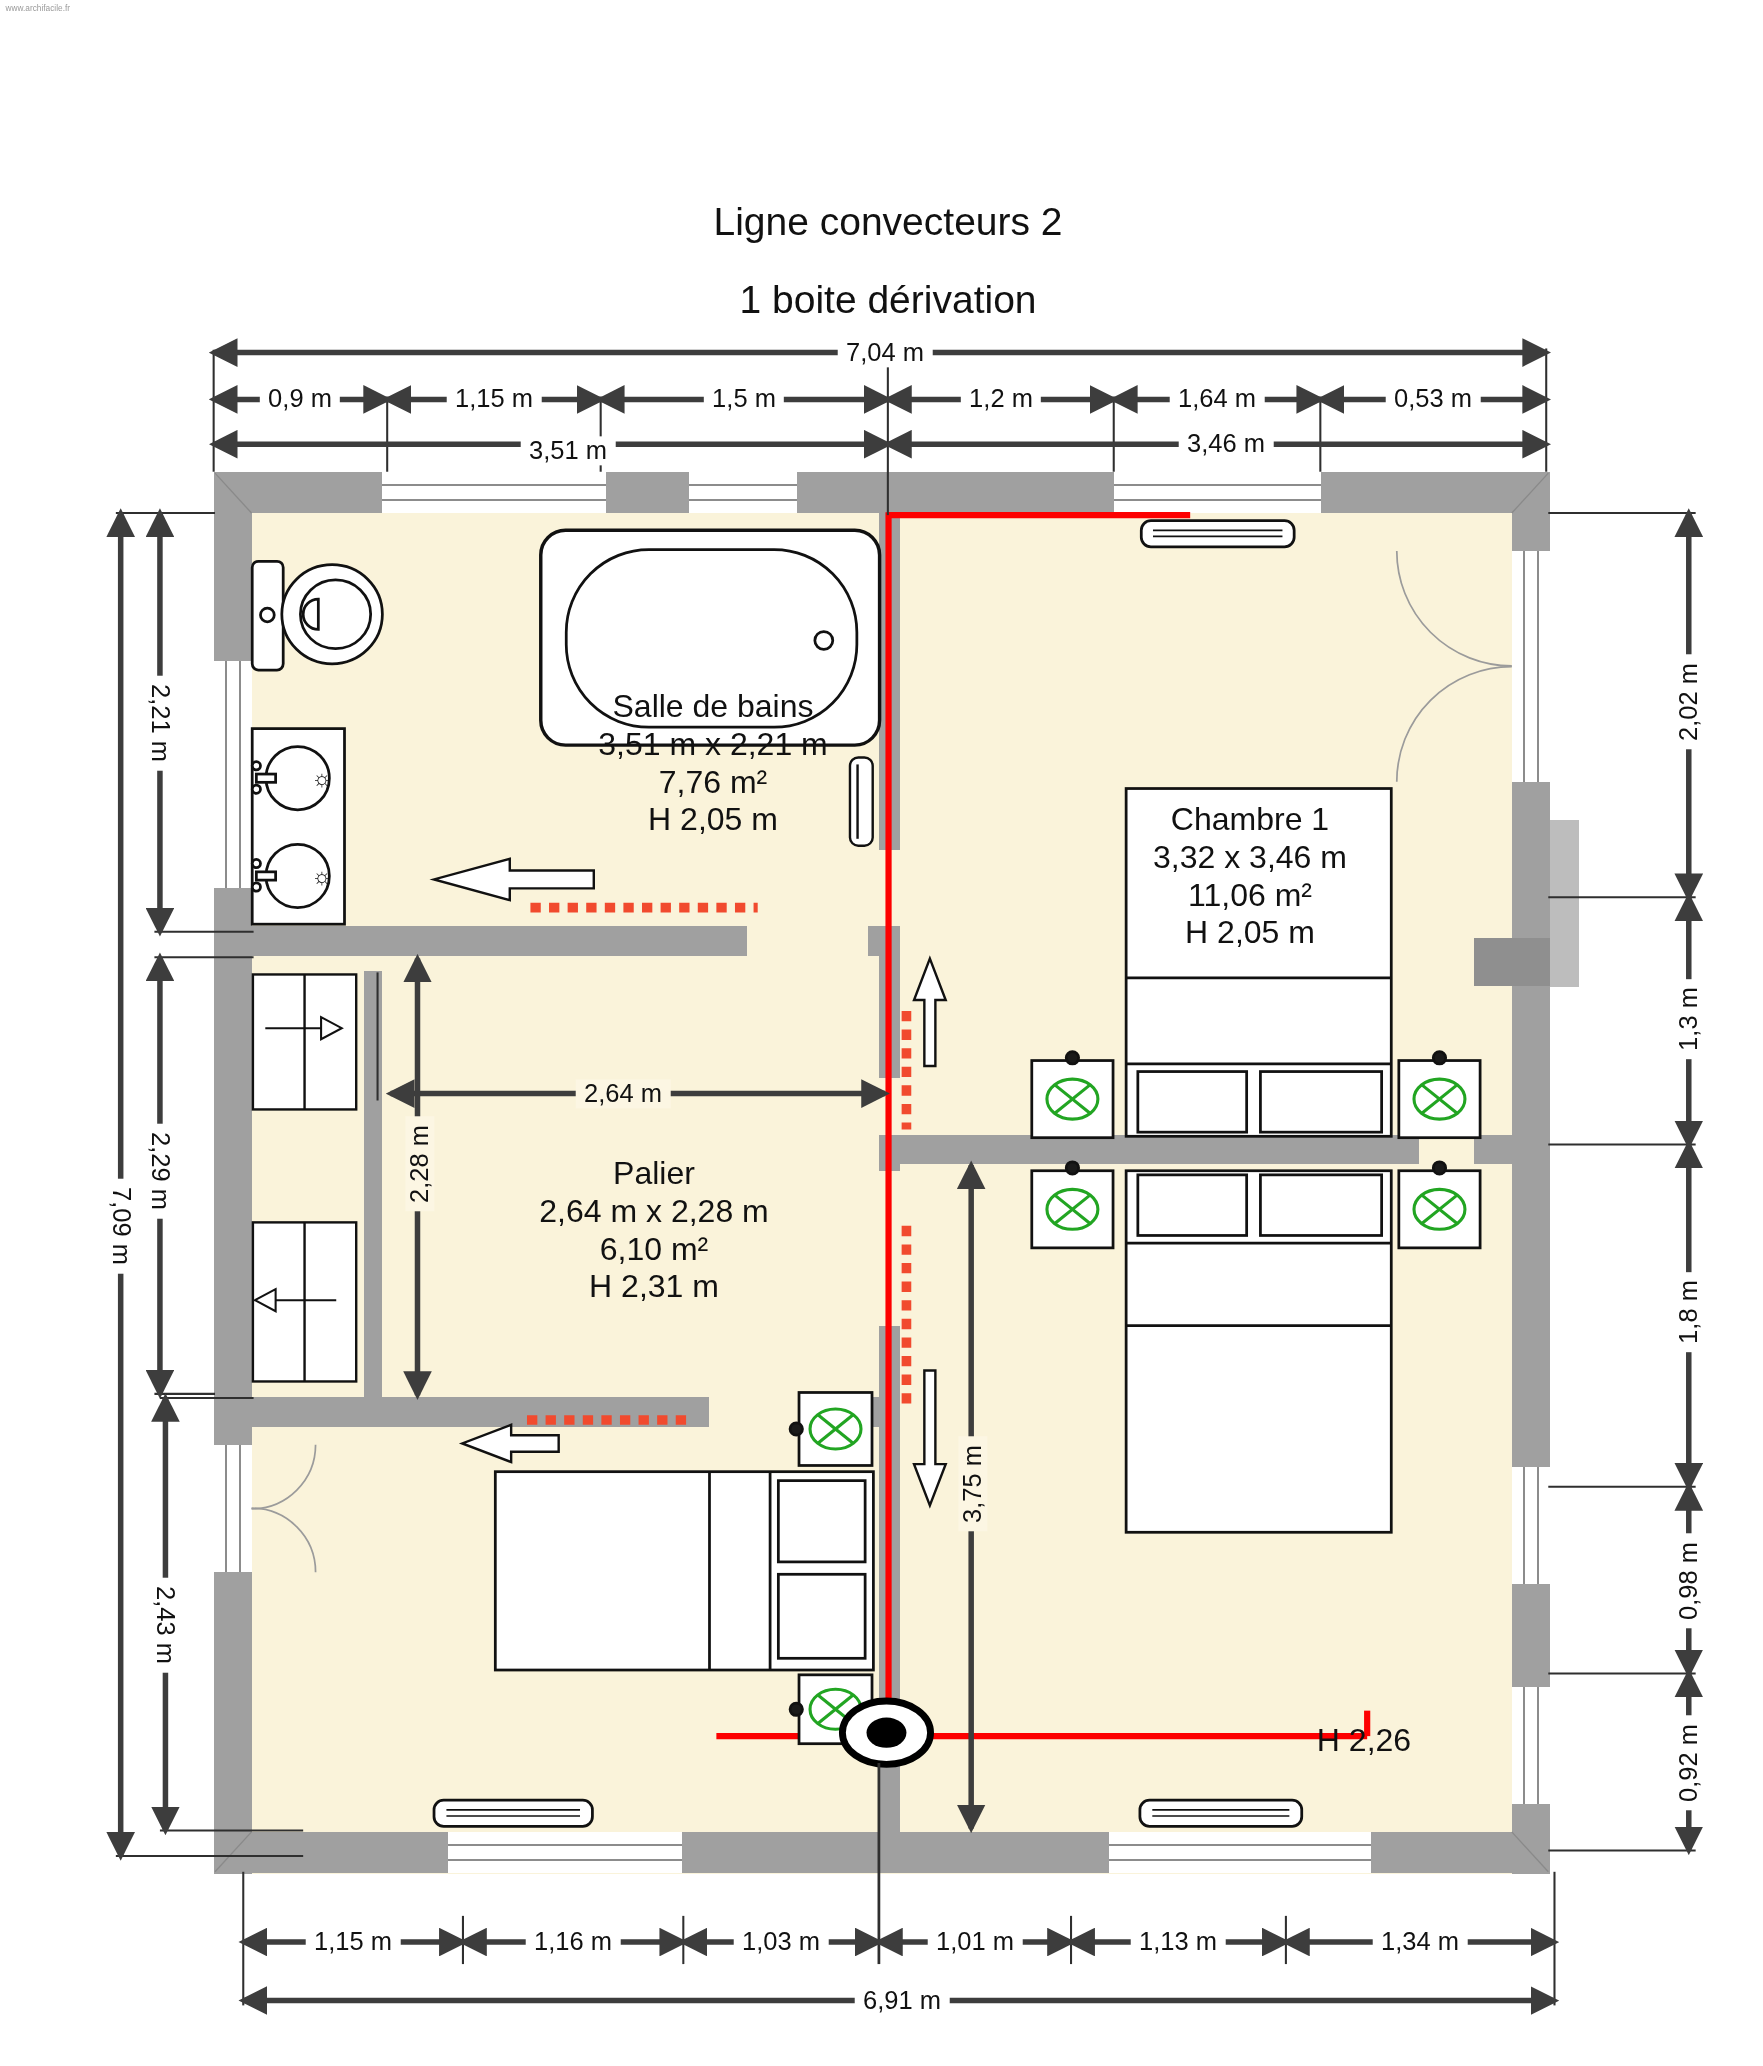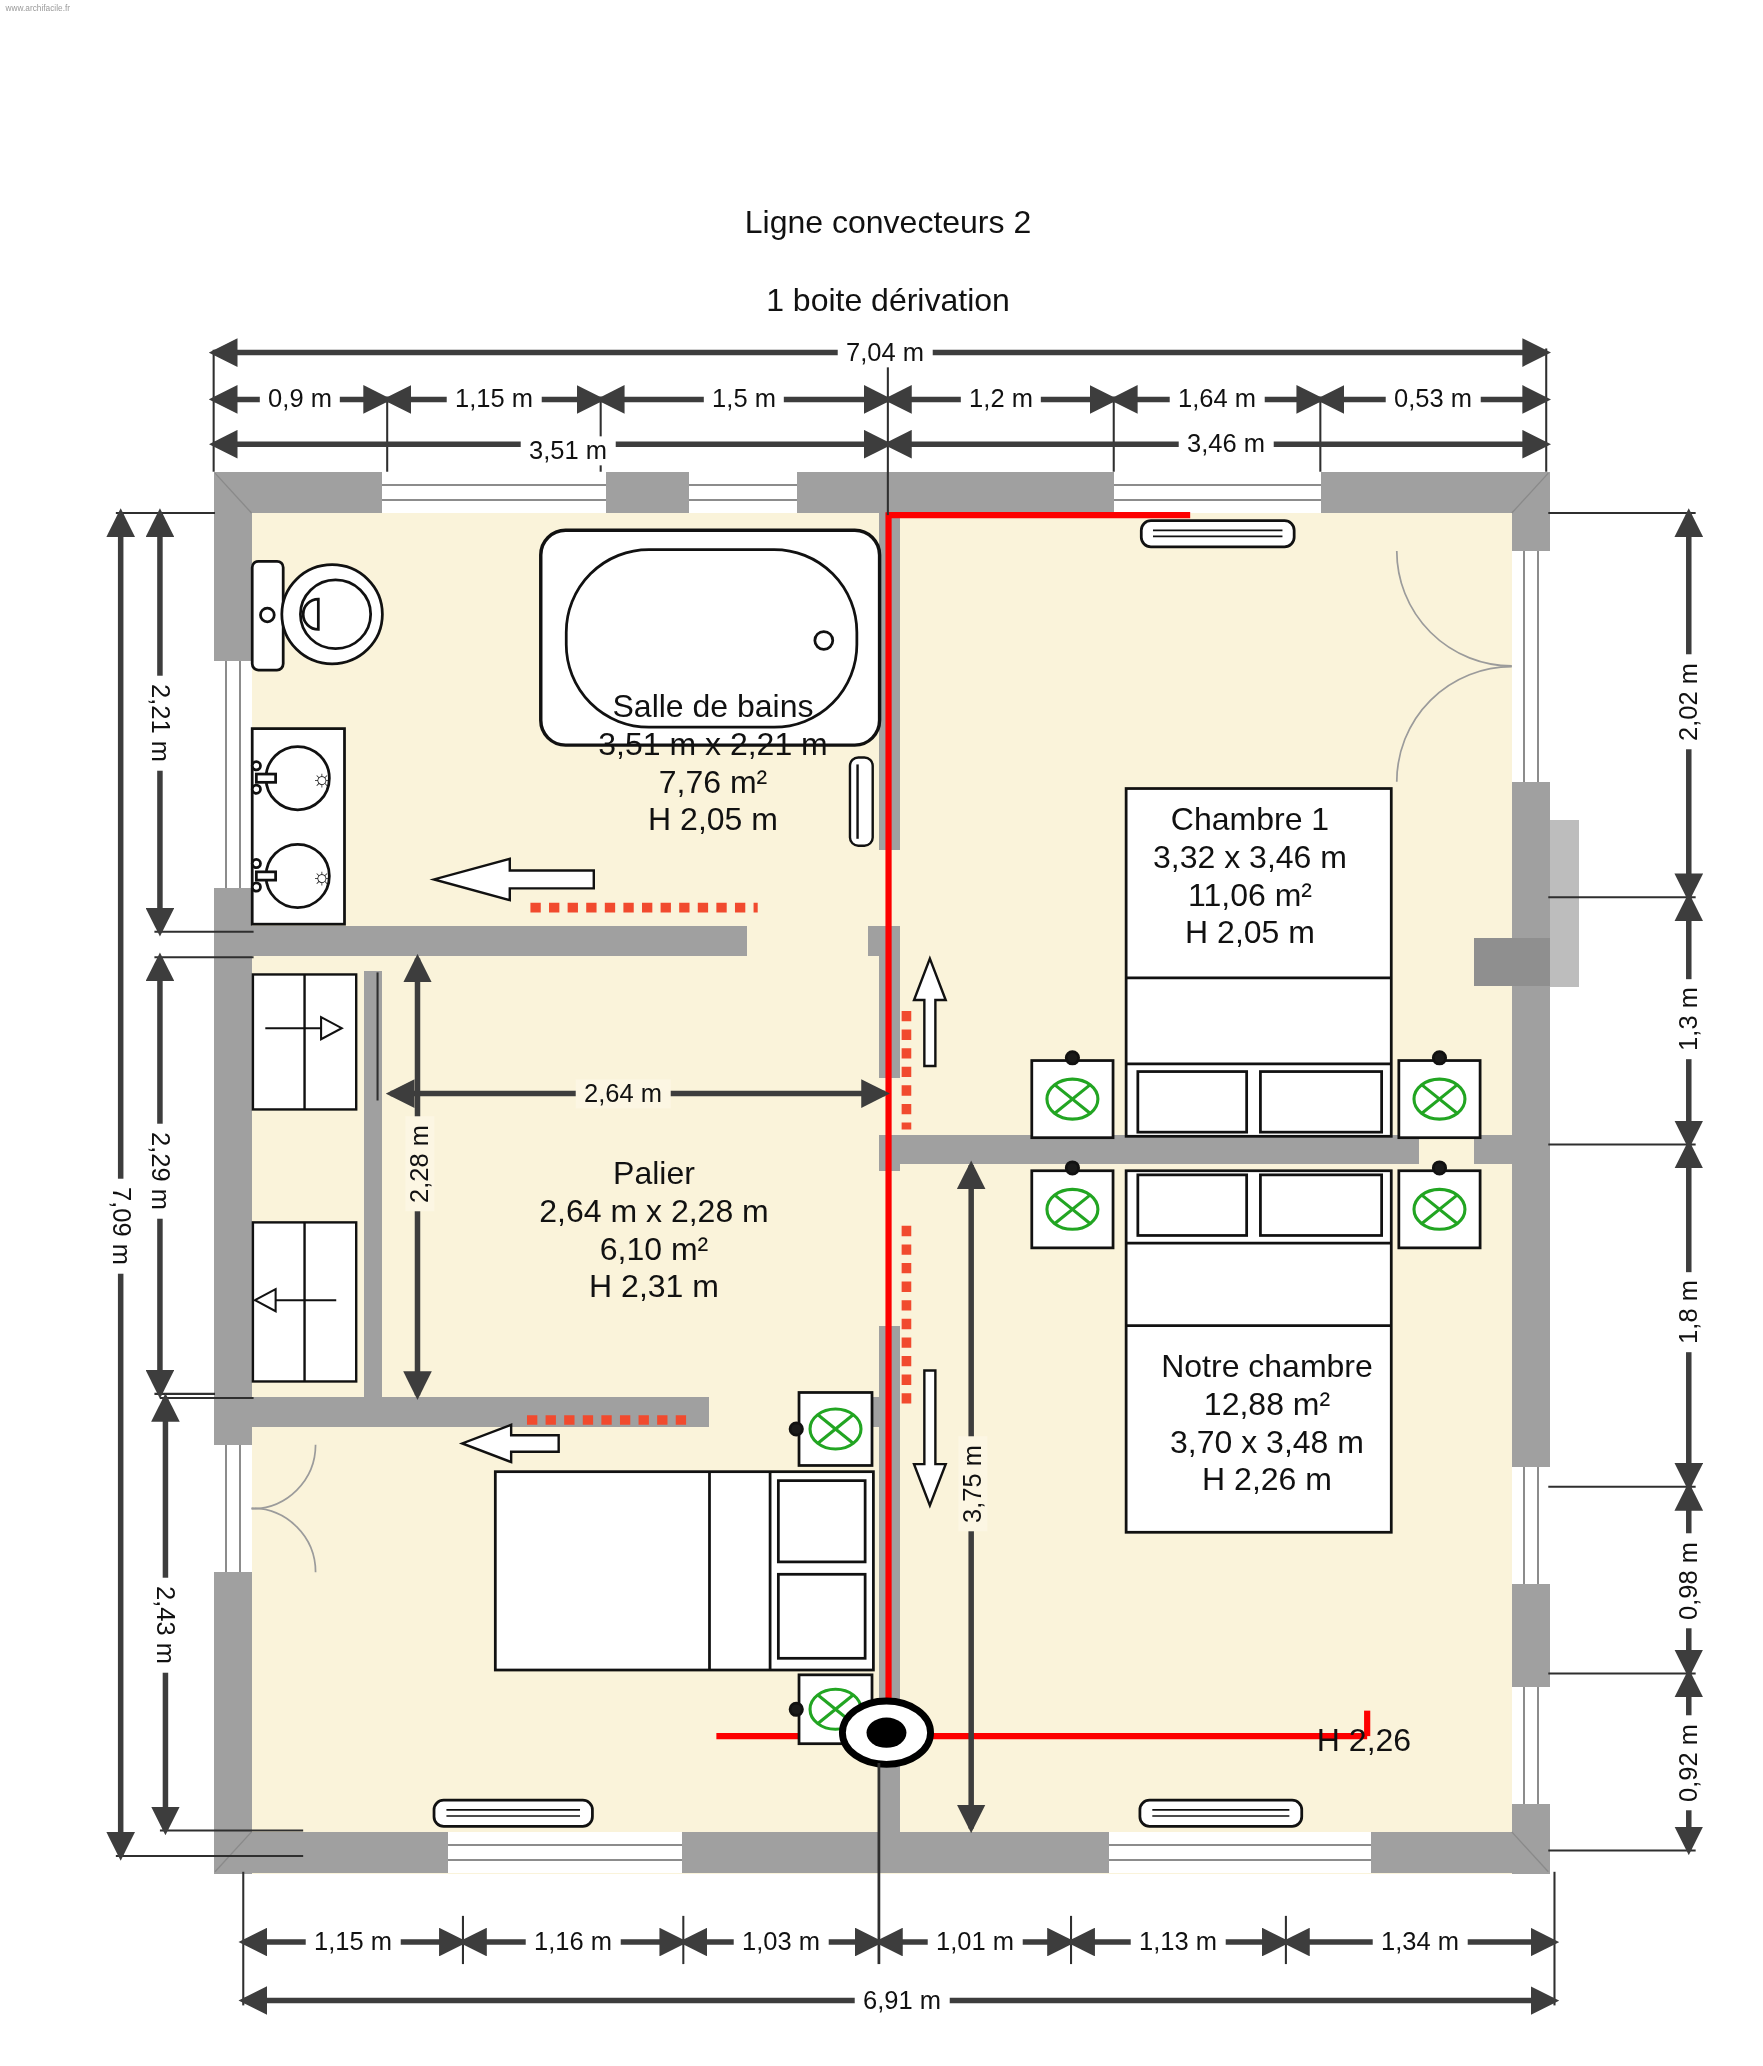--- a/index.html
+++ b/index.html
@@ -16,21 +16,21 @@
   .win-v::before,.win-v::after{content:"";position:absolute;top:0;bottom:0;width:2.1px;background:#8c8c8c;}
   .win-v::before{left:30%;} .win-v::after{right:30%;}
   svg.plan{position:absolute;left:0;top:0;}
   .lbl{position:absolute;transform:translate(-50%,-50%);font-size:25.5px;white-space:nowrap;
        background:#fff;padding:0 8.3px;line-height:1.15;}
   .lbl.cream{background:#fcf6e3;}
   .lbl.rot90{transform:translate(-50%,-50%) rotate(90deg);}
   .lbl.rotm90{transform:translate(-50%,-50%) rotate(-90deg);}
   .room{position:absolute;transform:translate(-50%,-50%);text-align:center;font-size:32px;
         line-height:1.18;white-space:nowrap;}
-  .title{position:absolute;transform:translate(-50%,-50%);font-size:32px;white-space:nowrap;}
+  .title{position:absolute;transform:translate(-50%,-50%);font-size:39px;white-space:nowrap;}
   .watermark{position:absolute;left:5.5px;top:2.8px;font-size:8.3px;color:#9a9a9a;}
   .sun{position:absolute;transform:translate(-50%,-50%);font-size:23.4px;color:#111;}
 </style>
 </head>
 <body>
 
 <div id="canvas">
 
   <div class="watermark">www.archifacile.fr</div>
 
@@ -320,26 +320,20 @@
     <div>3,32 x 3,46 m</div>
     <div>11,06 m²</div>
     <div>H 2,05 m</div>
   </div>
   <div class="room" style="left:654px;top:1230px;">
     <div>Palier</div>
     <div>2,64 m x 2,28 m</div>
     <div>6,10 m²</div>
     <div>H 2,31 m</div>
   </div>
-  <div class="room" style="left:1267px;top:1423px;">
-    <div>Notre chambre</div>
-    <div>12,88 m²</div>
-    <div>3,70 x 3,48 m</div>
-    <div>H 2,26 m</div>
-  </div>
   <div class="room" style="left:1364px;top:1741px;">H 2,26</div>
 
   <div class="lbl" style="left:885px;top:353px;">7,04 m</div>
   <div class="lbl" style="left:300px;top:399px;">0,9 m</div>
   <div class="lbl" style="left:494px;top:399px;">1,15 m</div>
   <div class="lbl" style="left:744px;top:399px;">1,5 m</div>
   <div class="lbl" style="left:1001px;top:399px;">1,2 m</div>
   <div class="lbl" style="left:1217px;top:399px;">1,64 m</div>
   <div class="lbl" style="left:1433px;top:399px;">0,53 m</div>
   <div class="lbl" style="left:568px;top:444px;margin-top:7px;">3,51 m</div>

